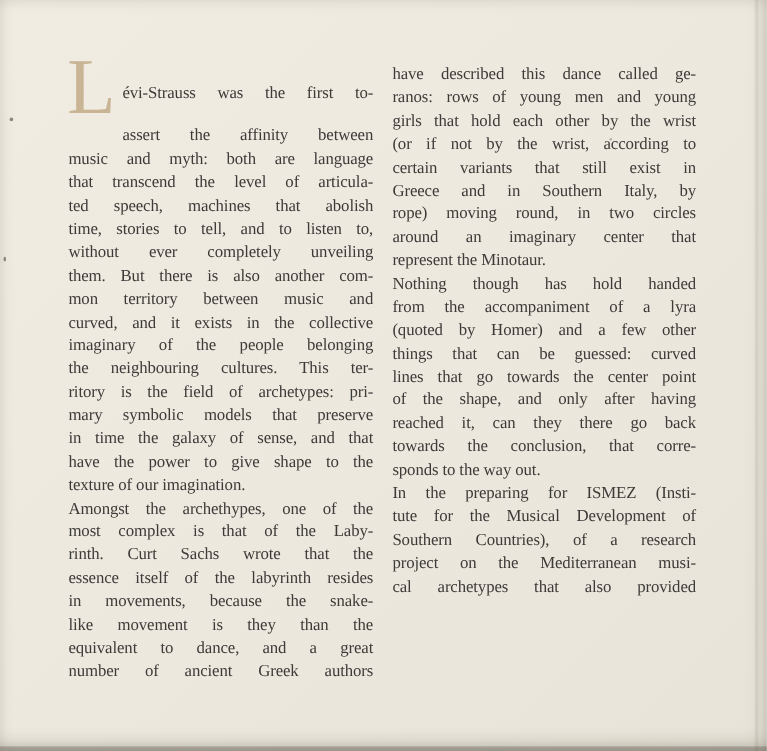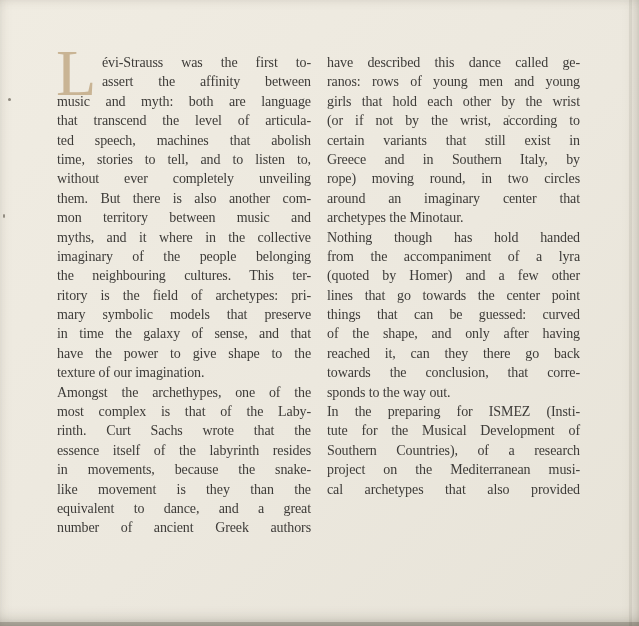--- a/index.html
+++ b/index.html
@@ -45,21 +45,21 @@
 
   .line {
     height: 19.4px;
     text-align: justify;
     text-align-last: justify;
     text-justify: inter-word;
     overflow: visible;
     white-space: normal;
   }
   .line.noj { text-align: left; text-align-last: left; }
-  .line.ind { padding-left: 45px; }
+  .line.ind { padding-left: 45px; margin-top: 16px; }
   .it { }
 
   .dropcap {
     position: absolute;
     left: -1px;
     top: -13px;
     font-size: 66px;
     line-height: 1;
     font-weight: normal;
     font-family: "Liberation Serif", serif;
@@ -79,21 +79,21 @@
     <span class="dropcap" style="color: rgb(201, 180, 148);">L</span>
   <div class="line ind"><span>évi-Strauss was the first to-</span></div>
       <div class="line ind"><span>assert the affinity between</span></div>
       <div class="line"><span>music and myth: both are language</span></div>
       <div class="line"><span>that transcend the level of articula-</span></div>
       <div class="line"><span>ted speech, machines that abolish</span></div>
       <div class="line"><span>time, stories to tell, and to listen to,</span></div>
       <div class="line"><span>without ever completely unveiling</span></div>
       <div class="line"><span>them. But there is also another com-</span></div>
       <div class="line"><span>mon territory between music and</span></div>
-      <div class="line"><span>myths, and it where in the collective</span></div>
+      <div class="line"><span>curved, and it exists in the collective</span></div>
       <div class="line"><span>imaginary of the people belonging</span></div>
       <div class="line"><span>the neighbouring cultures. This ter-</span></div>
       <div class="line"><span>ritory is the field of </span><span class="it">archetypes:</span><span> pri-</span></div>
       <div class="line"><span>mary symbolic models that preserve</span></div>
       <div class="line"><span>in time the galaxy of sense, and that</span></div>
       <div class="line"><span>have the power to give shape to the</span></div>
       <div class="line noj"><span>texture of our imagination.</span></div>
       <div class="line"><span>Amongst the archethypes, one of the</span></div>
       <div class="line"><span>most complex is that of the Laby-</span></div>
       <div class="line"><span>rinth. Curt Sachs wrote that the</span></div>
@@ -105,26 +105,26 @@
     </div>
   <div class="col right">
       <div class="line"><span>have described this dance called </span><span class="it">ge-</span></div>
       <div class="line"><span class="it">ranos:</span><span> rows of young men and young</span></div>
       <div class="line"><span>girls that hold each other by the wrist</span></div>
       <div class="line"><span>(or if not by the wrist, according to</span></div>
       <div class="line"><span>certain variants that still exist in</span></div>
       <div class="line"><span>Greece and in Southern Italy, by</span></div>
       <div class="line"><span>rope) moving round, in two circles</span></div>
       <div class="line"><span>around an imaginary center that</span></div>
-      <div class="line noj"><span>archetypes the Minotaur.</span></div>
+      <div class="line noj"><span>represent the Minotaur.</span></div>
       <div class="line"><span>Nothing though has hold handed</span></div>
       <div class="line"><span>from the accompaniment of a lyra</span></div>
       <div class="line"><span>(quoted by Homer) and a few other</span></div>
+      <div class="line"><span>things that can be guessed: curved</span></div>
       <div class="line"><span>lines that go towards the center point</span></div>
-      <div class="line"><span>things that can be guessed: curved</span></div>
       <div class="line"><span>of the shape, and only after having</span></div>
       <div class="line"><span>reached it, can they there go back</span></div>
       <div class="line"><span>towards the conclusion, that corre-</span></div>
       <div class="line noj"><span>sponds to the </span><span class="it">way out</span><span>.</span></div>
       <div class="line"><span>In the preparing for ISMEZ (Insti-</span></div>
       <div class="line"><span>tute for the Musical Development of</span></div>
       <div class="line"><span>Southern Countries), of a research</span></div>
       <div class="line"><span>project on the Mediterranean musi-</span></div>
       <div class="line"><span>cal archetypes that also provided</span></div>
     </div>

